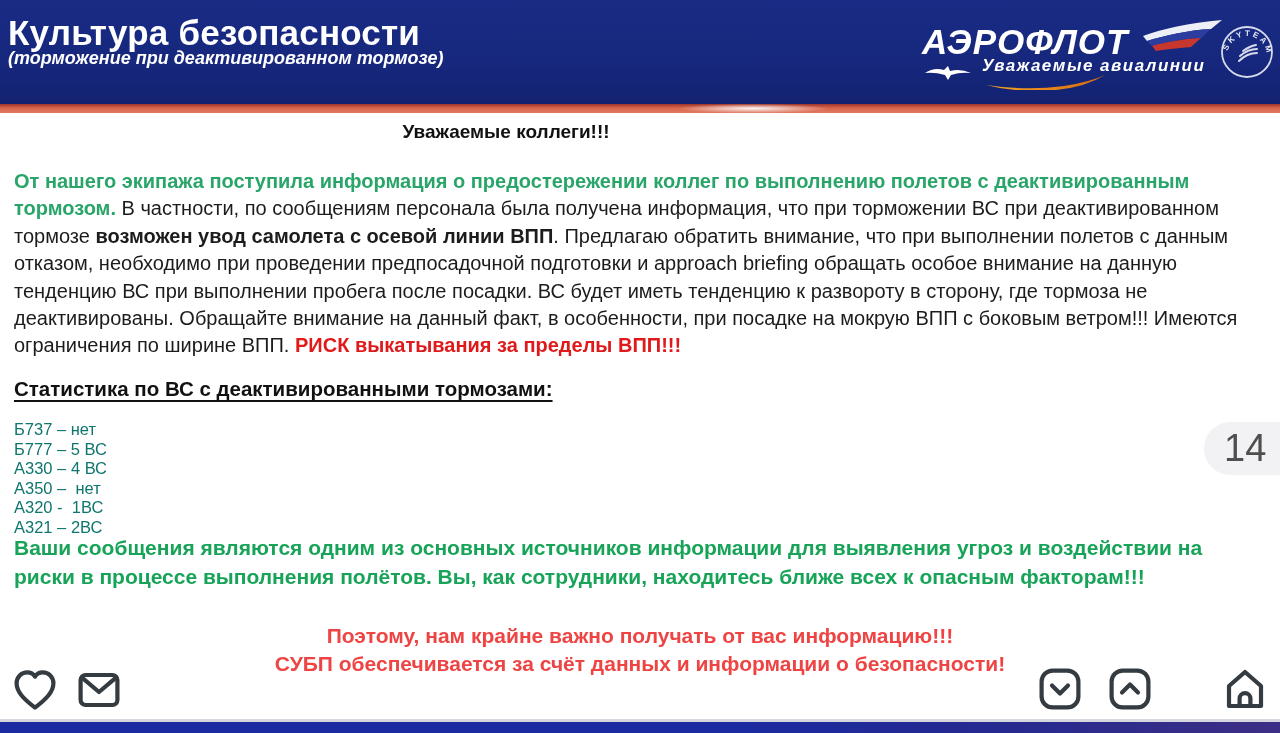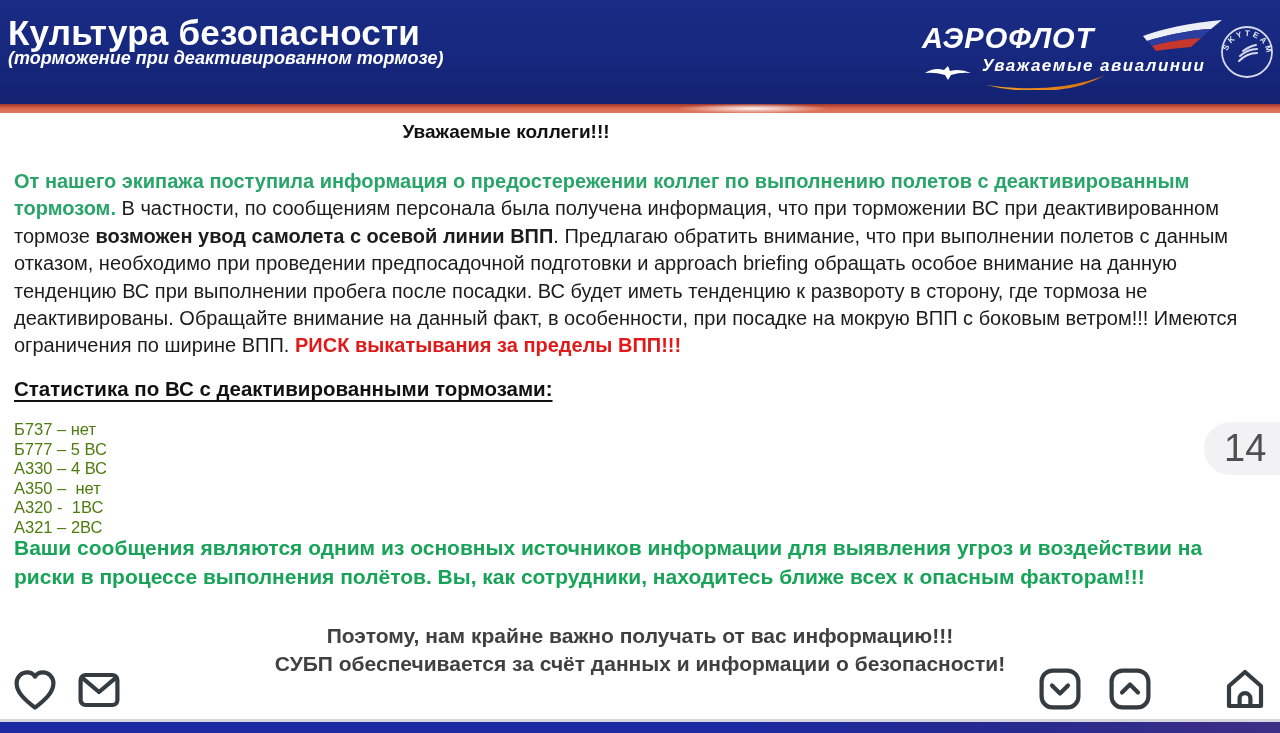--- a/index.html
+++ b/index.html
@@ -19,21 +19,21 @@
     position:absolute; left:8px; top:13px;
     font-size:35px; font-weight:700; color:#ffffff; letter-spacing:.2px;
   }
   .header-subtitle {
     position:absolute; left:8px; top:48px;
     font-size:18px; font-weight:700; font-style:italic; color:#ffffff;
   }
   
   .brand-text {
     position:absolute; left:922px; top:22px;
-    font-size:29px; font-weight:800; font-style:italic; color:#ffffff;
+    font-size:35px; font-weight:800; font-style:italic; color:#ffffff;
     letter-spacing:1px;
   }
   .brand-wings { position:absolute; left:924px; top:64px; }
   .brand-tagline {
     position:absolute; left:982px; top:56px;
     font-size:17px; font-weight:600; font-style:italic; color:#ffffff;
     letter-spacing:1.5px;
   }
   .brand-swoosh { position:absolute; left:986px; top:74px; }
   .brand-flag { position:absolute; left:1143px; top:20px; }
@@ -59,29 +59,29 @@
   .green-lead { color:#2aa56a; font-weight:700; }
   .bold-black { font-weight:700; }
   .red-warning { color:#e01a1a; font-weight:700; }
   .stats-heading {
     position:absolute; top:377px; left:14px;
     font-size:20.5px; font-weight:700; color:#111;
     text-decoration:underline; text-decoration-thickness:2px; text-underline-offset:4px;
   }
   .stats-list { position:absolute; top:420px; left:14px; }
   .stats-item {
-    font-size:16.5px; line-height:19.6px; color:#4d7c0f; white-space:pre;
+    font-size:16.5px; line-height:19.6px; color:#0f766e; white-space:pre;
   }
   .green-message {
     position:absolute; top:533px; left:14px; width:1246px;
     font-size:21px; font-weight:700; color:#17a458; line-height:29.4px;
   }
   .footer-line { 
     position:absolute; left:0; width:1280px; text-align:center;
-    font-size:21px; font-weight:700; color:#404040;
+    font-size:21px; font-weight:700; color:#ef4444;
   }
   .footer-line-1 { top:624px; }
   .footer-line-2 { top:652px; }
   
   .page-pill {
     position:absolute; top:422px; right:-24px; width:100px; height:53px;
     background:#f2f2f4; border-radius:27px;
     display:flex; align-items:center; padding-left:20px;
   }
   .page-pill span { font-size:38px; color:#4f4f4f; }

